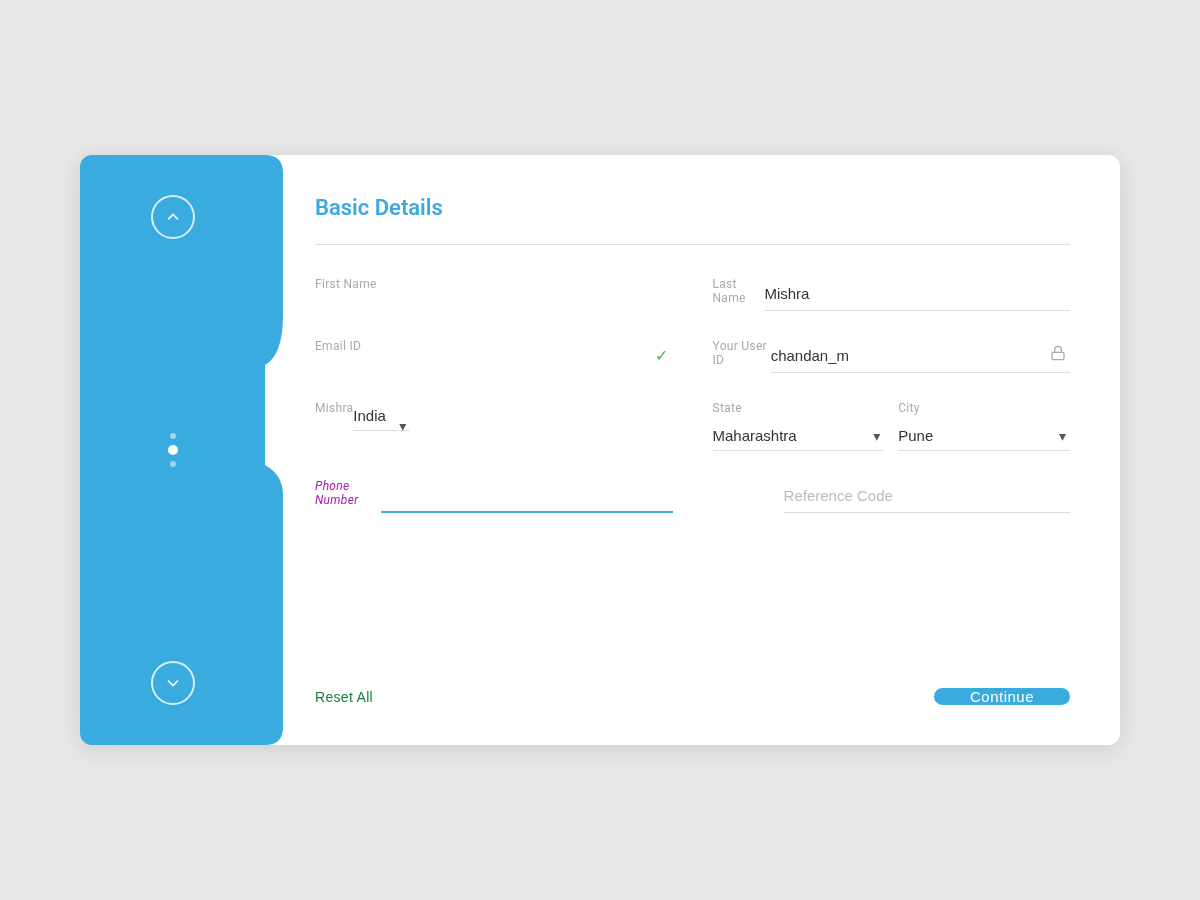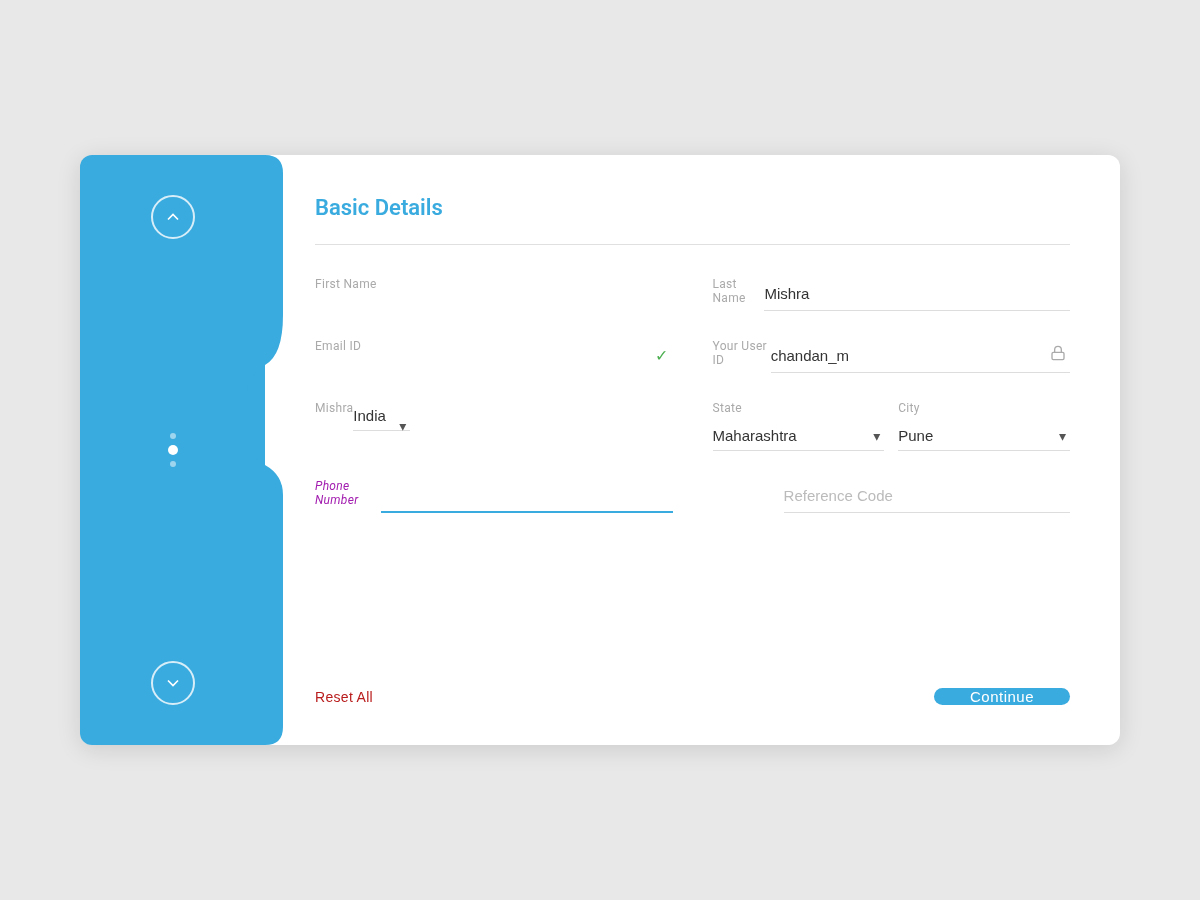--- a/index.html
+++ b/index.html
@@ -229,21 +229,21 @@
       display: flex;
       align-items: center;
       justify-content: space-between;
       margin-top: 36px;
       padding-top: 16px;
     }
 
     .reset-btn {
       background: transparent;
       border: none;
-      color: #b91c1c;
+      color: #15803d;
       font-size: 14px;
       cursor: pointer;
       letter-spacing: 0.3px;
     }
 
     .continue-btn {
       background: #3aabdf;
       color: white;
       border: none;
       border-radius: 25px;

